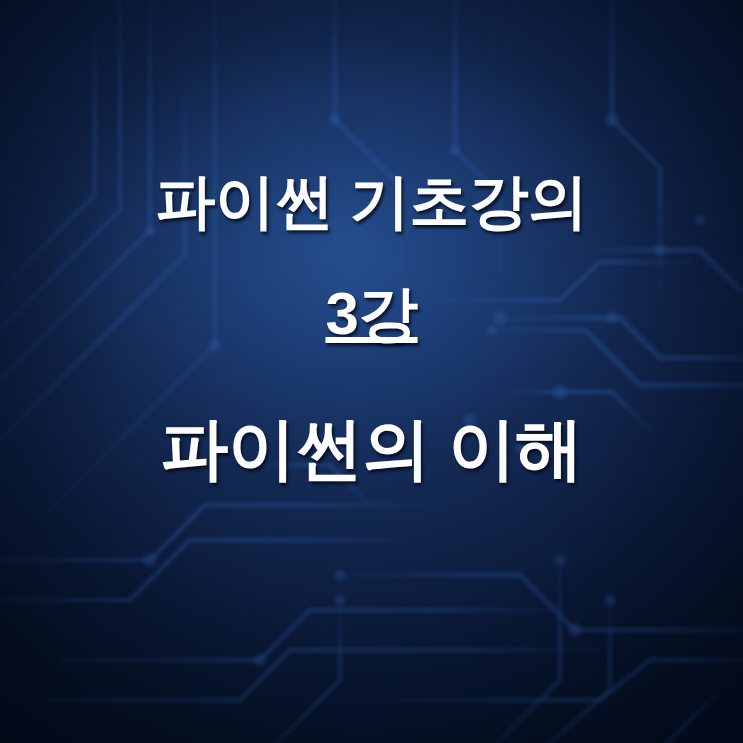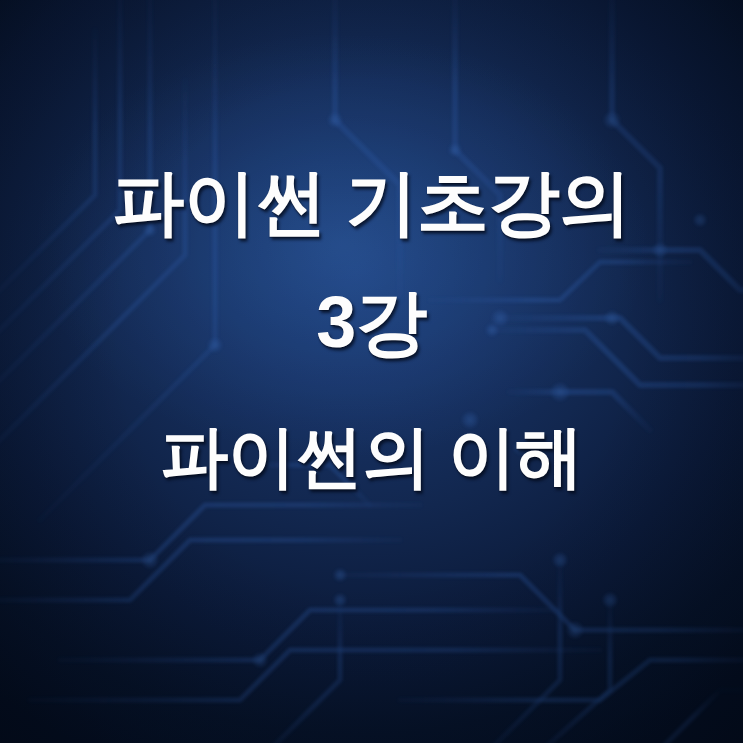--- a/index.html
+++ b/index.html
@@ -98,29 +98,30 @@
     font-weight: 700;
     letter-spacing: -0.01em;
     white-space: nowrap;
     color: #fdfdfd;
     text-shadow:
       2px 3px 3px rgba(3, 10, 26, 0.72),
       0px 1px 1px rgba(3, 10, 26, 0.55);
   }
 
   .line-1 {
-    font-size: 72px;
+    font-size: 60px;
     line-height: 104px;
     text-align: center;
   }
 
   .line-2 {
-    font-size: 72px;
+    font-size: 60px;
     line-height: 100px;
-    margin-top: 18px;
+    margin-top: 10px;
+    text-decoration: underline;
   }
 
   .line-3 {
     font-size: 68px;
     line-height: 96px;
     margin-top: 36px;
   }
 </style>
 </head>
 <body>

